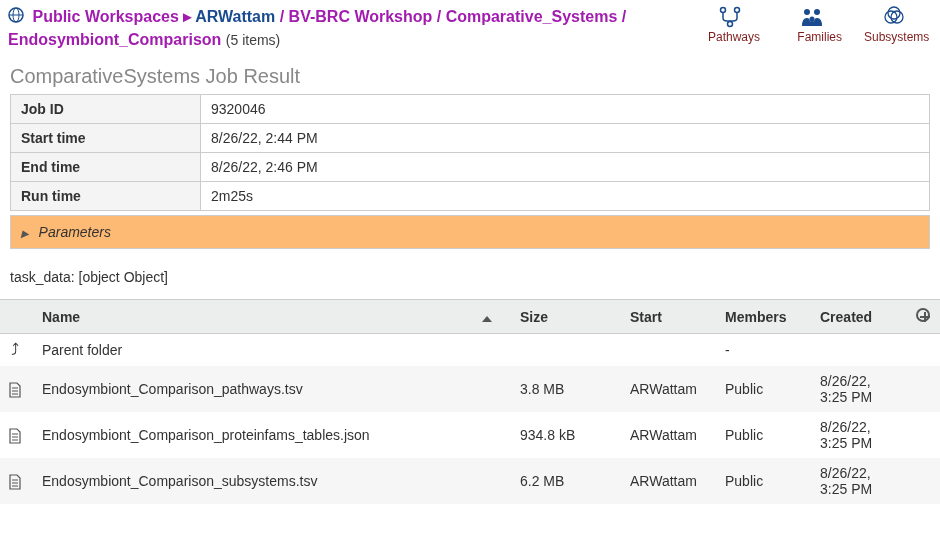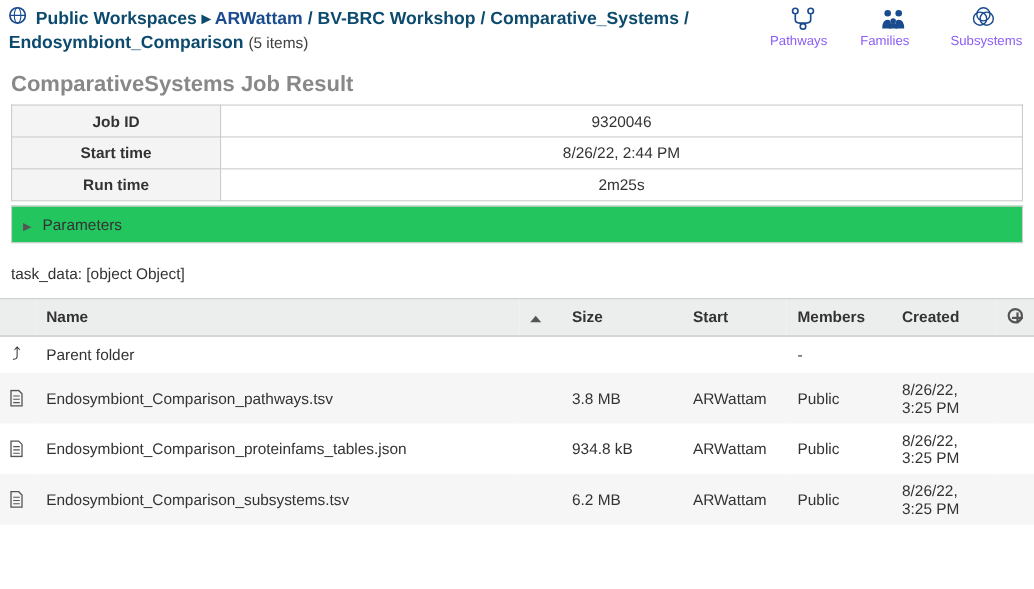--- a/index.html
+++ b/index.html
@@ -1,30 +1,30 @@
 <!DOCTYPE html>
 <html><head>
 <meta charset="utf-8">
 <style>
   * { box-sizing: border-box; margin:0; padding:0; }
   body { font-family: Arial, Helvetica, sans-serif; font-size:14px; color:#333; width:940px; background:#fff; }
   .top-bar { display:flex; justify-content:space-between; align-items:flex-start; padding:6px 8px 0 8px;}
   .breadcrumbs { font-size:16px; font-weight:bold; color:#1a4b8e; max-width:620px; line-height:1.4;}
-  .breadcrumbs .sep, .breadcrumbs .link { color:#0c4a6e; }
+  .breadcrumbs .sep, .breadcrumbs .link { color:#a21caf; }
   .breadcrumbs .strong-black { color:#222; }
   .items-count { font-weight:normal; font-size:14px; color:#404040; }
   .globe { display:inline-block; vertical-align:middle; margin-right:4px;}
   .top-links { display:flex; gap:22px; padding-right:8px; }
-  .top-link { text-align:left; color:#8b5cf6; font-size:12px; width:60px; cursor:pointer;}
+  .top-link { text-align:right; color:#7f1d1d; font-size:12px; width:60px; cursor:pointer;}
   .top-link svg { display:block; margin:0 auto 2px auto; }
-  h2.job-result { font-size:20px; font-weight:bold; color:#888; margin:14px 10px 6px 10px;}
+  h2.job-result { font-size:20px; font-weight:normal; color:#888; margin:14px 10px 6px 10px;}
   table.meta { width:calc(100% - 20px); margin:0 10px; border-collapse:collapse; border:1px solid #ccc;}
-  table.meta td { border:1px solid #ccc; padding:6px 10px; font-size:14px;text-align:center;}
+  table.meta td { border:1px solid #ccc; padding:6px 10px; font-size:14px;}
   table.meta td.label { background:#f4f4f4; width:190px; font-weight:bold;}
-  .params-row { width:calc(100% - 20px); margin:4px 10px 0 10px; border:1px solid #ccc; background:#22c55e; padding:8px 10px; font-size:14px; cursor:pointer;}
+  .params-row { width:calc(100% - 20px); margin:4px 10px 0 10px; border:1px solid #ccc; background:#fdba74; padding:8px 10px; font-size:14px; cursor:pointer;font-style:italic;}
   .params-row .tri { display:inline-block; margin-right:6px; font-size:10px; color:#555;}
   .task-data { margin:20px 10px 14px 10px; font-size:14px;}
   .file-table-wrap { position:relative; }
   table.files { width:100%; border-collapse:collapse; font-size:14px;}
   table.files th { background:#eceded; border-top:1px solid #ccc; border-bottom:1px solid #ccc; text-align:left; font-weight:bold; padding:8px 10px; color:#333;}
   table.files td { padding:7px 10px; }
   table.files tbody tr:nth-child(even) td { background:#f6f6f6; }
   .col-icon { width:22px; text-align:center; padding-left:8px !important;}
   .col-name { width:440px; }
   .col-sort { width:38px; text-align:center;}
@@ -98,20 +98,24 @@
   <tbody>
       <tr>
         <td class="label">Job ID</td>
         <td>9320046</td>
       </tr>
   <tr>
         <td class="label">Start time</td>
         <td>8/26/22, 2:44 PM</td>
       </tr>
   <tr>
+        <td class="label">End time</td>
+        <td>8/26/22, 2:46 PM</td>
+      </tr>
+  <tr>
         <td class="label">Run time</td>
         <td>2m25s</td>
       </tr>
 </tbody>
   </table>
 
 <div class="params-row">
   <span class="tri">▶</span>
   <span>Parameters</span>
 </div>

